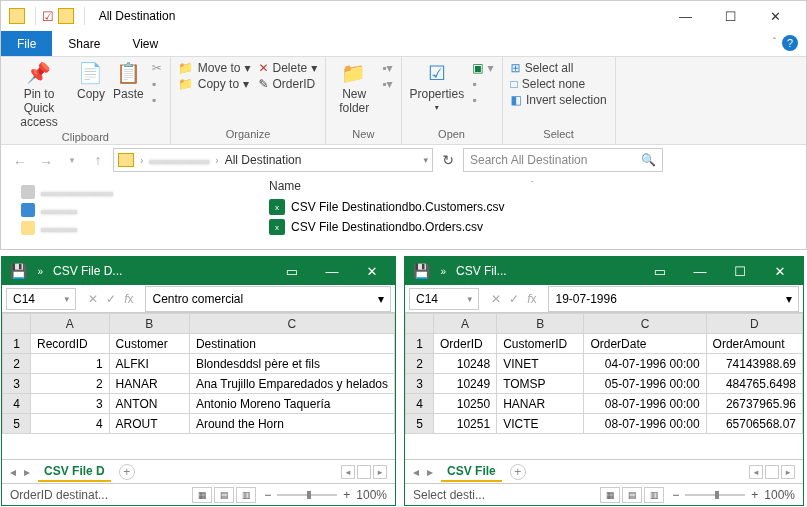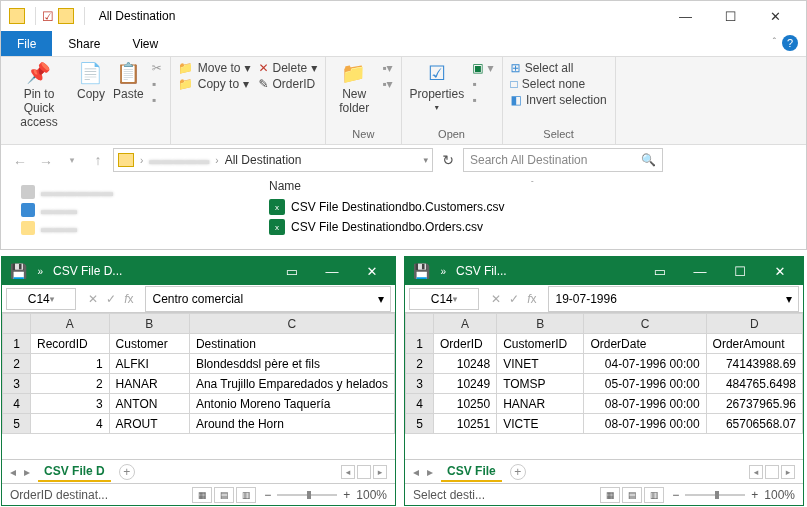--- a/index.html
+++ b/index.html
@@ -46,21 +46,21 @@
 
 .excel{position:absolute;width:395px;height:250px;top:256px;border:1px solid #107c41;background:#fff;display:flex;flex-direction:column}
 .excel.left{left:1px}
 .excel.right{left:404px;width:400px}
 .xtitle{height:28px;background:#107c41;color:#fff;display:flex;align-items:center;padding:0 8px;gap:10px}
 .xtitle .save{font-size:14px}
 .xtitle .arrs{font-size:10px}
 .xtitle .xname{font-size:12px;flex:1}
 .xtitle .xbtn{width:30px;text-align:center;font-size:13px}
 .formulabar{height:28px;display:flex;align-items:center;border-bottom:1px solid #ccc;padding:0 4px;gap:4px}
-.namebox{width:70px;height:22px;border:1px solid #ccc;padding:0 6px;display:flex;align-items:center;justify-content:center}
+.namebox{width:70px;height:22px;border:1px solid #ccc;padding:0 6px;display:flex;align-items:center;justify-content:space-between}
 .namebox .dd{color:#888;font-size:9px}
 .fbtns{display:flex;gap:8px;color:#aaa;padding:0 8px}
 .fbox{flex:1;height:26px;border:1px solid #ccc;padding:0 6px;display:flex;align-items:center;justify-content:space-between}
 .grid{flex:1;overflow:hidden;position:relative}
 .gtable{border-collapse:collapse;width:100%}
 .gtable th,.gtable td{border:1px solid #d4d4d4;padding:2px 6px;font-size:12px;text-align:left;height:20px;white-space:nowrap;overflow:hidden}
 .gtable th{background:#e6e6e6;text-align:center;font-weight:normal;color:#333}
 .gtable .rowhdr{background:#e6e6e6;text-align:center;width:28px}
 .gtable td.num{text-align:right}
 .sheettabs{height:24px;border-top:1px solid #ccc;display:flex;align-items:center;padding:0 8px;gap:8px;font-size:11px;color:#888}
@@ -113,35 +113,37 @@
         <div class="ritem">
             <span class="icn">📋</span>
             <span>Paste</span>
           </div>
         <div class="rlist" style="color:#999">
           <div>✂</div>
           <div>▪</div>
           <div>▪</div>
         </div>
       </div>
+      <div class="label">Clipboard</div>
     </div>
     <div class="rgroup">
       <div class="rrow">
         <div class="rlist">
           <div><span style="color:#e8a33d">📁</span><span>Move to</span> ▾</div>
           <div><span style="color:#e8a33d">📁</span><span>Copy to</span> ▾</div>
         </div>
         <div class="rlist">
           <div><span style="color:#c0392b">✕</span><span>Delete</span> ▾</div>
           <div>
               <span>✎</span>
               <span>OrderID</span>
             </div>
         </div>
       </div>
+      <div class="label">Organize</div>
     </div>
     <div class="rgroup">
       <div class="rrow">
         <div class="ritem">
             <span class="icn" style="color:#e8a33d">📁</span>
             <span style="width:40px">New folder</span>
           </div>
         <div class="rlist" style="color:#999">
           <div>▪▾</div>
           <div>▪▾</div>

